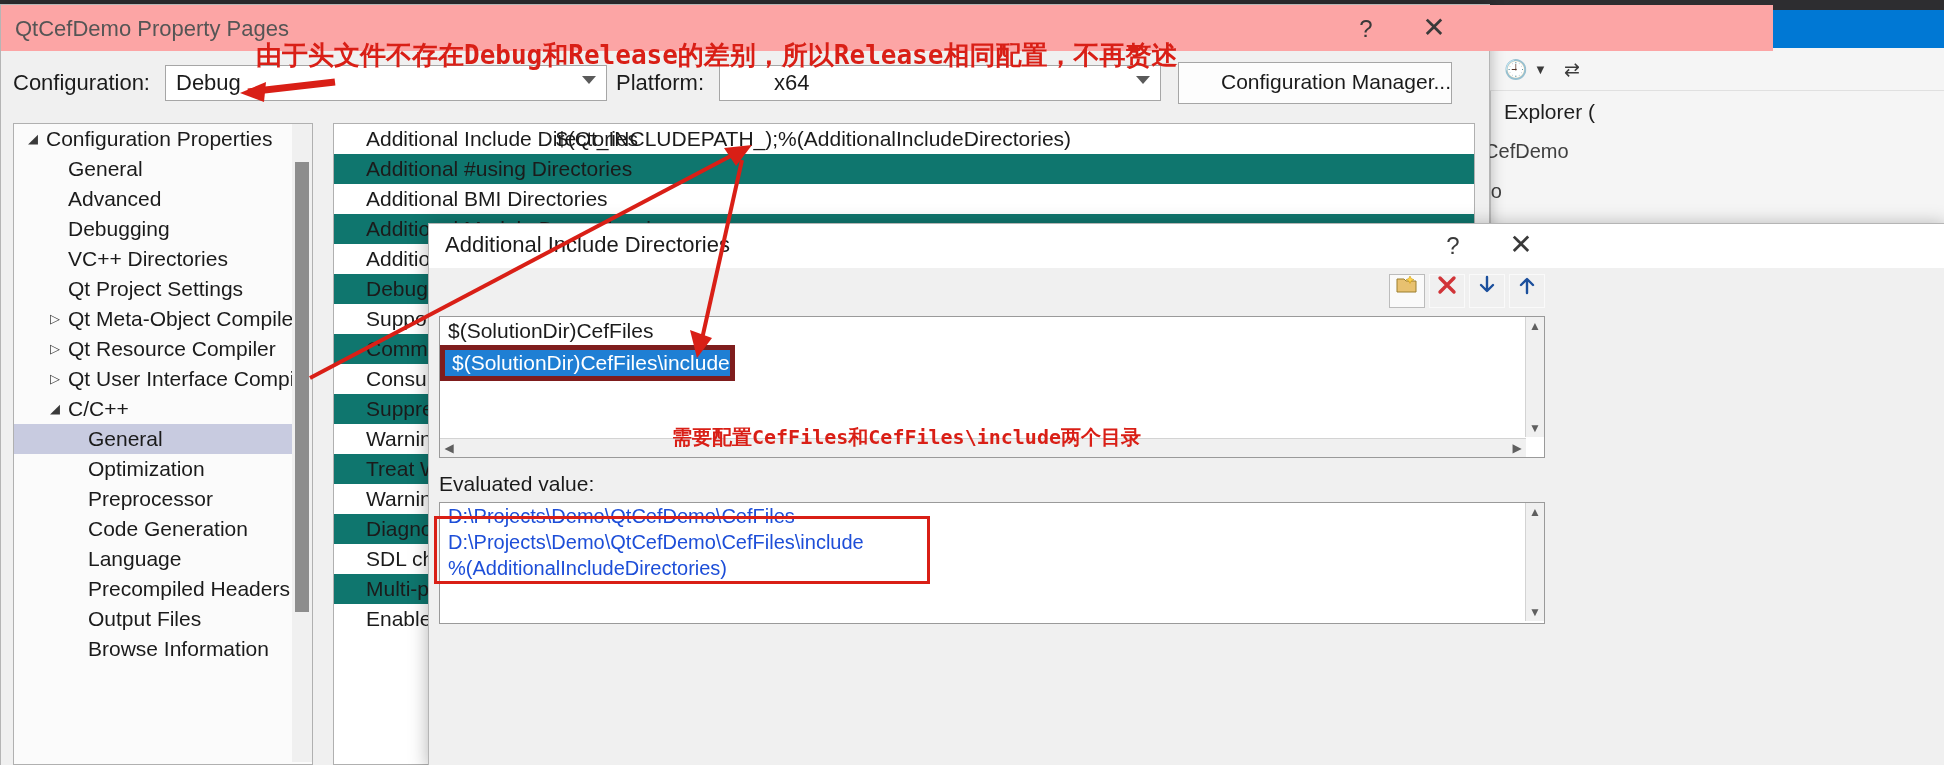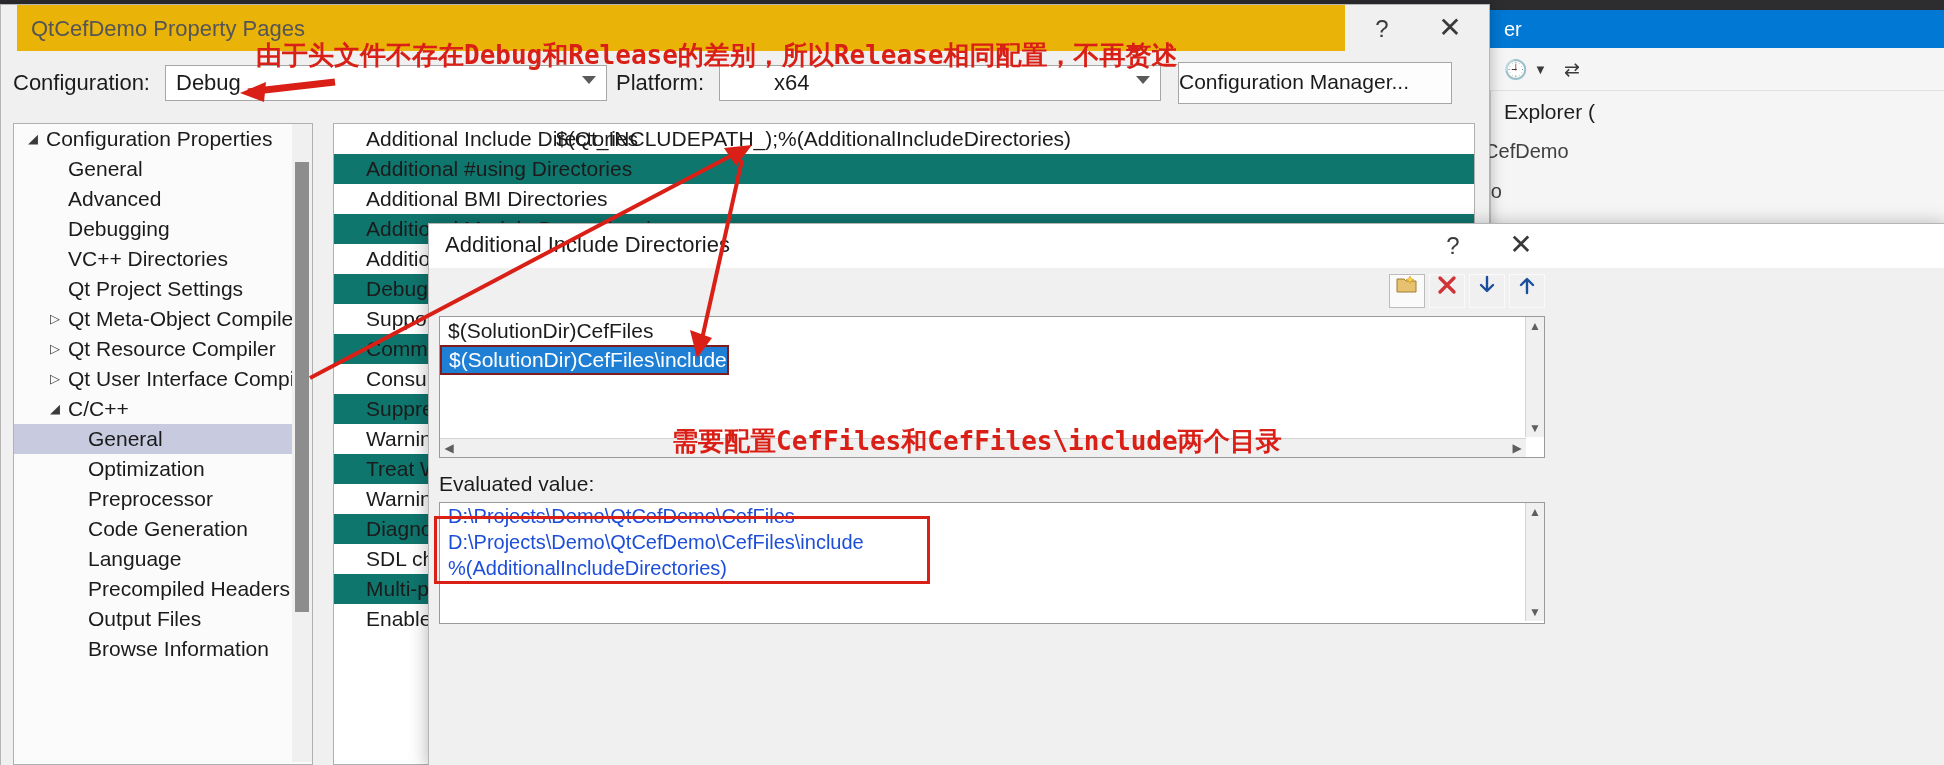--- a/index.html
+++ b/index.html
@@ -18,37 +18,37 @@
   .vs-toolrow{position:absolute;left:1490px;top:48px;width:454px;height:42px;background:#f5f5f5;border-bottom:1px solid #e0e0e0;}
   .vs-tool-ico{position:absolute;top:10px;color:#3b3b3b;font-size:19px;}
   .vs-explorer-line{position:absolute;left:1504px;top:100px;font-size:21px;color:#1e1e1e;}
   .vs-tree-line{position:absolute;left:1456px;font-size:20px;color:#404040;margin-left:7px;}
 
   
   #prop-dialog{
     position:absolute;left:0;top:4px;width:1488px;height:761px;
     background:#f0f0f0;border:1px solid #b5b5b5;box-shadow:0 0 14px rgba(0,0,0,.28);
   }
-  #prop-titlebar{position:absolute;left:16px;top:0;width:1328px;height:46px;background:#eab308;}
+  #prop-titlebar{position:absolute;left:0;top:0;width:1772px;height:46px;background:#fca5a5;}
   #prop-title{position:absolute;left:14px;top:11px;font-size:22px;color:#555;}
   #prop-help{position:absolute;left:1342px;top:6px;width:46px;height:36px;text-align:center;line-height:36px;font-size:24px;color:#3a3a3a;cursor:pointer;}
   #prop-close{position:absolute;left:1410px;top:6px;width:46px;height:36px;text-align:center;line-height:34px;font-size:28px;color:#3a3a3a;font-weight:300;cursor:pointer;}
 
   
   #config-row{position:absolute;left:0;top:46px;width:1488px;height:62px;background:#f0f0f0;}
   .lbl{position:absolute;font-size:22px;color:#1b1b1b;}
   #lbl-config{left:12px;top:19px;}
   .combo{position:absolute;background:#fff;border:1px solid #a6a6a6;}
   #combo-config{left:164px;top:14px;width:440px;height:34px;}
   #combo-config .val{position:absolute;left:10px;top:4px;font-size:22px;color:#1b1b1b;}
   .combo .arrow{position:absolute;right:10px;top:10px;width:0;height:0;border-left:7px solid transparent;border-right:7px solid transparent;border-top:8px solid #5a5a5a;}
   #lbl-platform{left:615px;top:19px;}
   #combo-platform{left:718px;top:14px;width:440px;height:34px;}
   #combo-platform .val{position:absolute;left:10px;top:4px;font-size:22px;color:#1b1b1b;margin-left:44px;}
-  #btn-configmgr{position:absolute;left:1177px;top:11px;width:272px;height:40px;background:#fdfdfd;border:1px solid #a6a6a6;font-size:21px;color:#1b1b1b;text-align:left;line-height:38px;cursor:pointer;}
+  #btn-configmgr{position:absolute;left:1177px;top:11px;width:272px;height:40px;background:#fdfdfd;border:1px solid #a6a6a6;font-size:21px;color:#1b1b1b;text-align:right;line-height:38px;cursor:pointer;}
 
   
   #tree-panel{position:absolute;left:12px;top:118px;width:298px;height:640px;background:#fbfbfb;border:1px solid #b0b0b0;overflow:hidden;}
   .tree-item{position:relative;height:30px;line-height:30px;font-size:21px;color:#1b1b1b;white-space:nowrap;}
   .tree-item .tw{position:absolute;font-size:13px;color:#3a3a3a;}
   .tree-item.sel{background:#c8cbe0;}
   .depth0{padding-left:32px;}
   .depth1{padding-left:54px;}
   .depth2{padding-left:74px;}
   .tw0{left:14px;}
@@ -77,36 +77,36 @@
   #aid-toolbar{position:absolute;left:960px;top:50px;width:160px;height:34px;}
   .tbtn{position:absolute;top:0;width:34px;height:32px;border:1px solid #bcbcbc;background:#fafafa;text-align:center;line-height:30px;cursor:pointer;}
   #tb-new{left:0;}
   #tb-del{left:40px;border-color:#fafafa;background:transparent;}
   #tb-down{left:80px;border-color:#fafafa;background:transparent;}
   #tb-up{left:120px;border-color:#fafafa;background:transparent;}
 
   
   #aid-list{position:absolute;left:10px;top:92px;width:1104px;height:140px;background:#fff;border:1px solid #9a9a9a;overflow:hidden;}
   .aid-line{height:28px;line-height:28px;font-size:21px;color:#1b1b1b;padding-left:8px;white-space:nowrap;display:inline-block;}
-  .aid-line.sel{background:#1f7fd4;color:#fff;border:2px solid #7f1d1d;padding-left:7px;height:26px;line-height:26px;}
+  .aid-line.sel{background:#1f7fd4;color:#fff;border:5px solid #7f1d1d;padding-left:7px;height:26px;line-height:26px;}
   #aid-vscroll{position:absolute;right:0;top:0;width:18px;height:120px;background:#f0f0f0;border-left:1px solid #d3d3d3;}
   #aid-hscroll{position:absolute;left:0;bottom:0;width:1086px;height:18px;background:#f0f0f0;border-top:1px solid #d3d3d3;}
   .sb-arrow{position:absolute;font-size:12px;color:#5f5f5f;text-align:center;width:18px;height:18px;line-height:18px;}
 
   
   #aid-eval-label{position:absolute;left:10px;top:248px;font-size:21px;color:#1b1b1b;}
   #aid-eval{position:absolute;left:10px;top:278px;width:1104px;height:120px;background:#fff;border:1px solid #9a9a9a;overflow:hidden;}
   .eval-line{height:26px;line-height:26px;font-size:20px;color:#1d4ed8;padding-left:8px;white-space:nowrap;}
   #eval-vscroll{position:absolute;right:0;top:0;width:18px;height:118px;background:#f0f0f0;border-left:1px solid #d3d3d3;}
 
   
   #overlay{position:absolute;left:0;top:0;width:1944px;height:765px;pointer-events:none;}
   .anno-text{position:absolute;color:#d91f16;font-family:"DejaVu Sans Mono","Liberation Mono",monospace;font-weight:bold;white-space:nowrap;}
   #anno-top{left:256px;top:38px;font-size:26px;}
-  #anno-mid{left:672px;top:424px;font-size:26px;}
+  #anno-mid{left:672px;top:424px;font-size:20px;}
   #redbox{position:absolute;left:434px;top:516px;width:490px;height:62px;border:3px solid #d91f16;}
 </style>
 </head>
 <body>
 
 <div id="vs-shell">
   <div id="vs-topstrip"></div>
   <div id="vs-rightpanel"></div>
   <div class="vs-blue-tab">
     <span>er</span>

